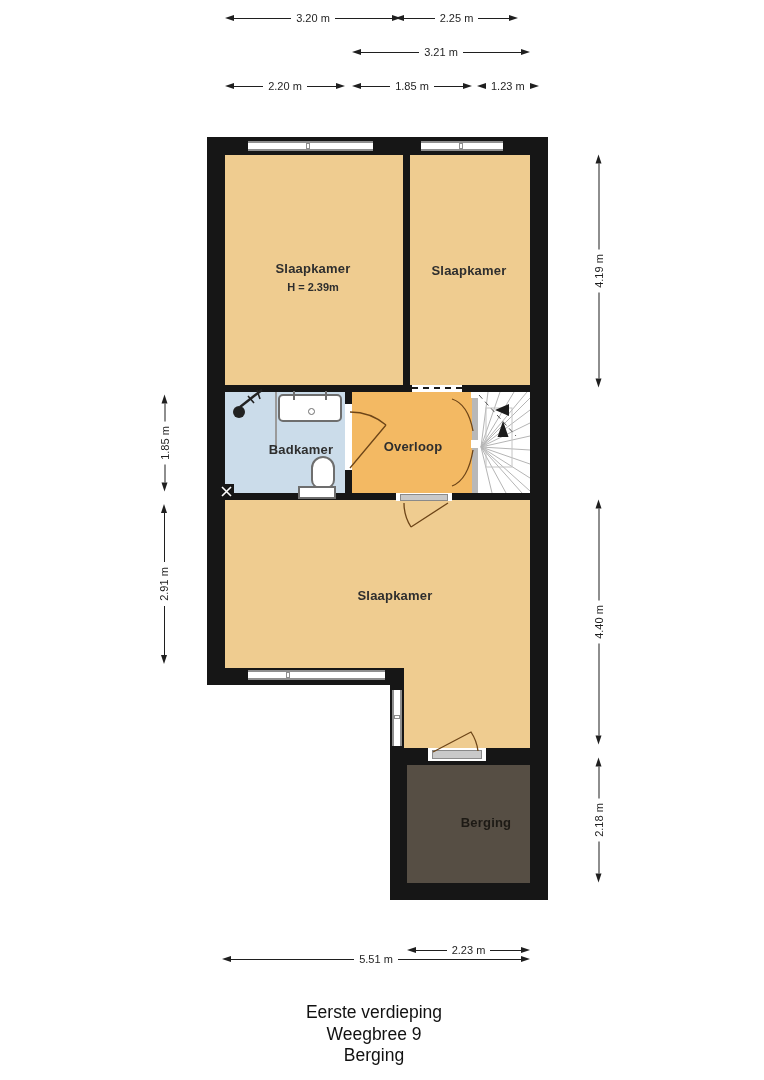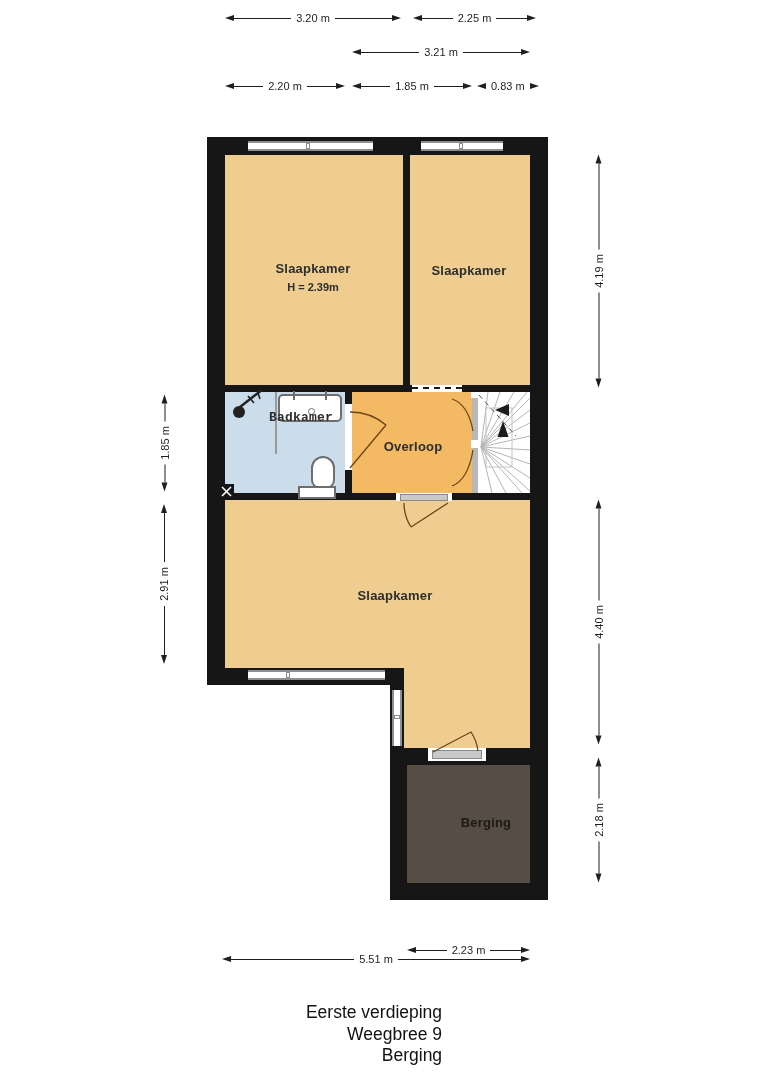--- a/index.html
+++ b/index.html
@@ -48,21 +48,21 @@
   .wc-bowl{position:absolute;left:311px;top:456px;width:24px;height:33px;background:#fff;
            border:2px solid var(--c-fixture_outline,#6e6e6e);box-sizing:border-box;
            border-radius:12px 12px 9px 9px;}
   .wc-base{position:absolute;left:298px;top:486px;width:38px;height:13px;background:#fff;
            border:2px solid var(--c-fixture_outline,#6e6e6e);box-sizing:border-box;}
   .bath-divider{position:absolute;left:275px;top:392px;width:2px;height:62px;background:#9a9a9a;}
   .xbox{position:absolute;left:219px;top:484px;width:15px;height:15px;background:#161616;}
   .stair-strip{position:absolute;left:472px;top:392px;width:6px;height:101px;background:#b8b8b8;}
   
   .title-block{position:absolute;left:374px;top:1002px;transform:translateX(-50%);
-               text-align:right;font-size:17.5px;line-height:21.5px;color:#111;white-space:nowrap;}
+               text-align:center;font-size:17.5px;line-height:21.5px;color:#111;white-space:nowrap;}
   svg{display:block;}
   .overlay{position:absolute;left:0;top:0;pointer-events:none;}
 </style>
 </head>
 <body>
 
 <div id="canvas">
 
   <div class="wall" style="left:207px;top:137px;width:341px;height:548px;"></div>
   <div class="wall" style="left:390px;top:137px;width:158px;height:763px;"></div>
@@ -139,33 +139,33 @@
       <path d="M452,399 Q468,404 473,431"></path>
       <path d="M452,486 Q468,480 473,450"></path>
       <path d="M448,503 L411,527 M404,503 A44,44 0 0 0 411,527"></path>
       <path d="M433,752 L471,732 A44,44 0 0 1 478,751"></path>
     </g>
   </svg>
 
   <div class="room-label" style="left:313px;top:261px;">Slaapkamer</div>
   <div class="room-sub" style="left:313px;top:281px;">H = 2.39m</div>
   <div class="room-label" style="left:469px;top:263px;">Slaapkamer</div>
-  <div class="room-label" style="left:301px;top:410px;font-family:Liberation Mono, monospace;">Badkamer</div>
+  <div class="room-label" style="left:301px;top:442px;">Badkamer</div>
   <div class="room-label" style="left:413px;top:439px;">Overloop</div>
   <div class="room-label" style="left:395px;top:588px;">Slaapkamer</div>
   <div class="room-label storage-label" style="left:469px;top:815px;">Berging</div>
 
   <div class="dim" style="left:225px;top:11px;width:176px;">
     <span class="ah l"></span>
       <span class="ln"></span>
     <span class="lbl">3.20 m</span>
     <span class="ln"></span>
       <span class="ah r"></span>
   </div>
-  <div class="dim" style="left:413px;top:11px;width:123px;justify-content:center;">
+  <div class="dim" style="left:395px;top:11px;width:123px;justify-content:center;">
     <span class="ah l"></span>
       <span class="ln"></span>
     <span class="lbl">2.25 m</span>
     <span class="ln"></span>
       <span class="ah r"></span>
   </div>
   <div class="dim" style="left:352px;top:45px;width:178px;">
     <span class="ah l"></span>
       <span class="ln"></span>
     <span class="lbl">3.21 m</span>
@@ -181,21 +181,21 @@
   </div>
   <div class="dim" style="left:352px;top:79px;width:120px;">
     <span class="ah l"></span>
       <span class="ln"></span>
     <span class="lbl">1.85 m</span>
     <span class="ln"></span>
       <span class="ah r"></span>
   </div>
   <div class="dim" style="left:477px;top:79px;width:53px;">
     <span class="ah l"></span>
-    <span class="lbl">0.83 m</span>
+    <span class="lbl">1.23 m</span>
     <span class="ah r"></span>
   </div>
 
   <div class="dim v" style="left:482px;top:264px;width:233px;">
     <span class="ah l"></span>
       <span class="ln"></span>
     <span class="lbl">4.19 m</span>
     <span class="ln"></span>
       <span class="ah r"></span>
   </div>

